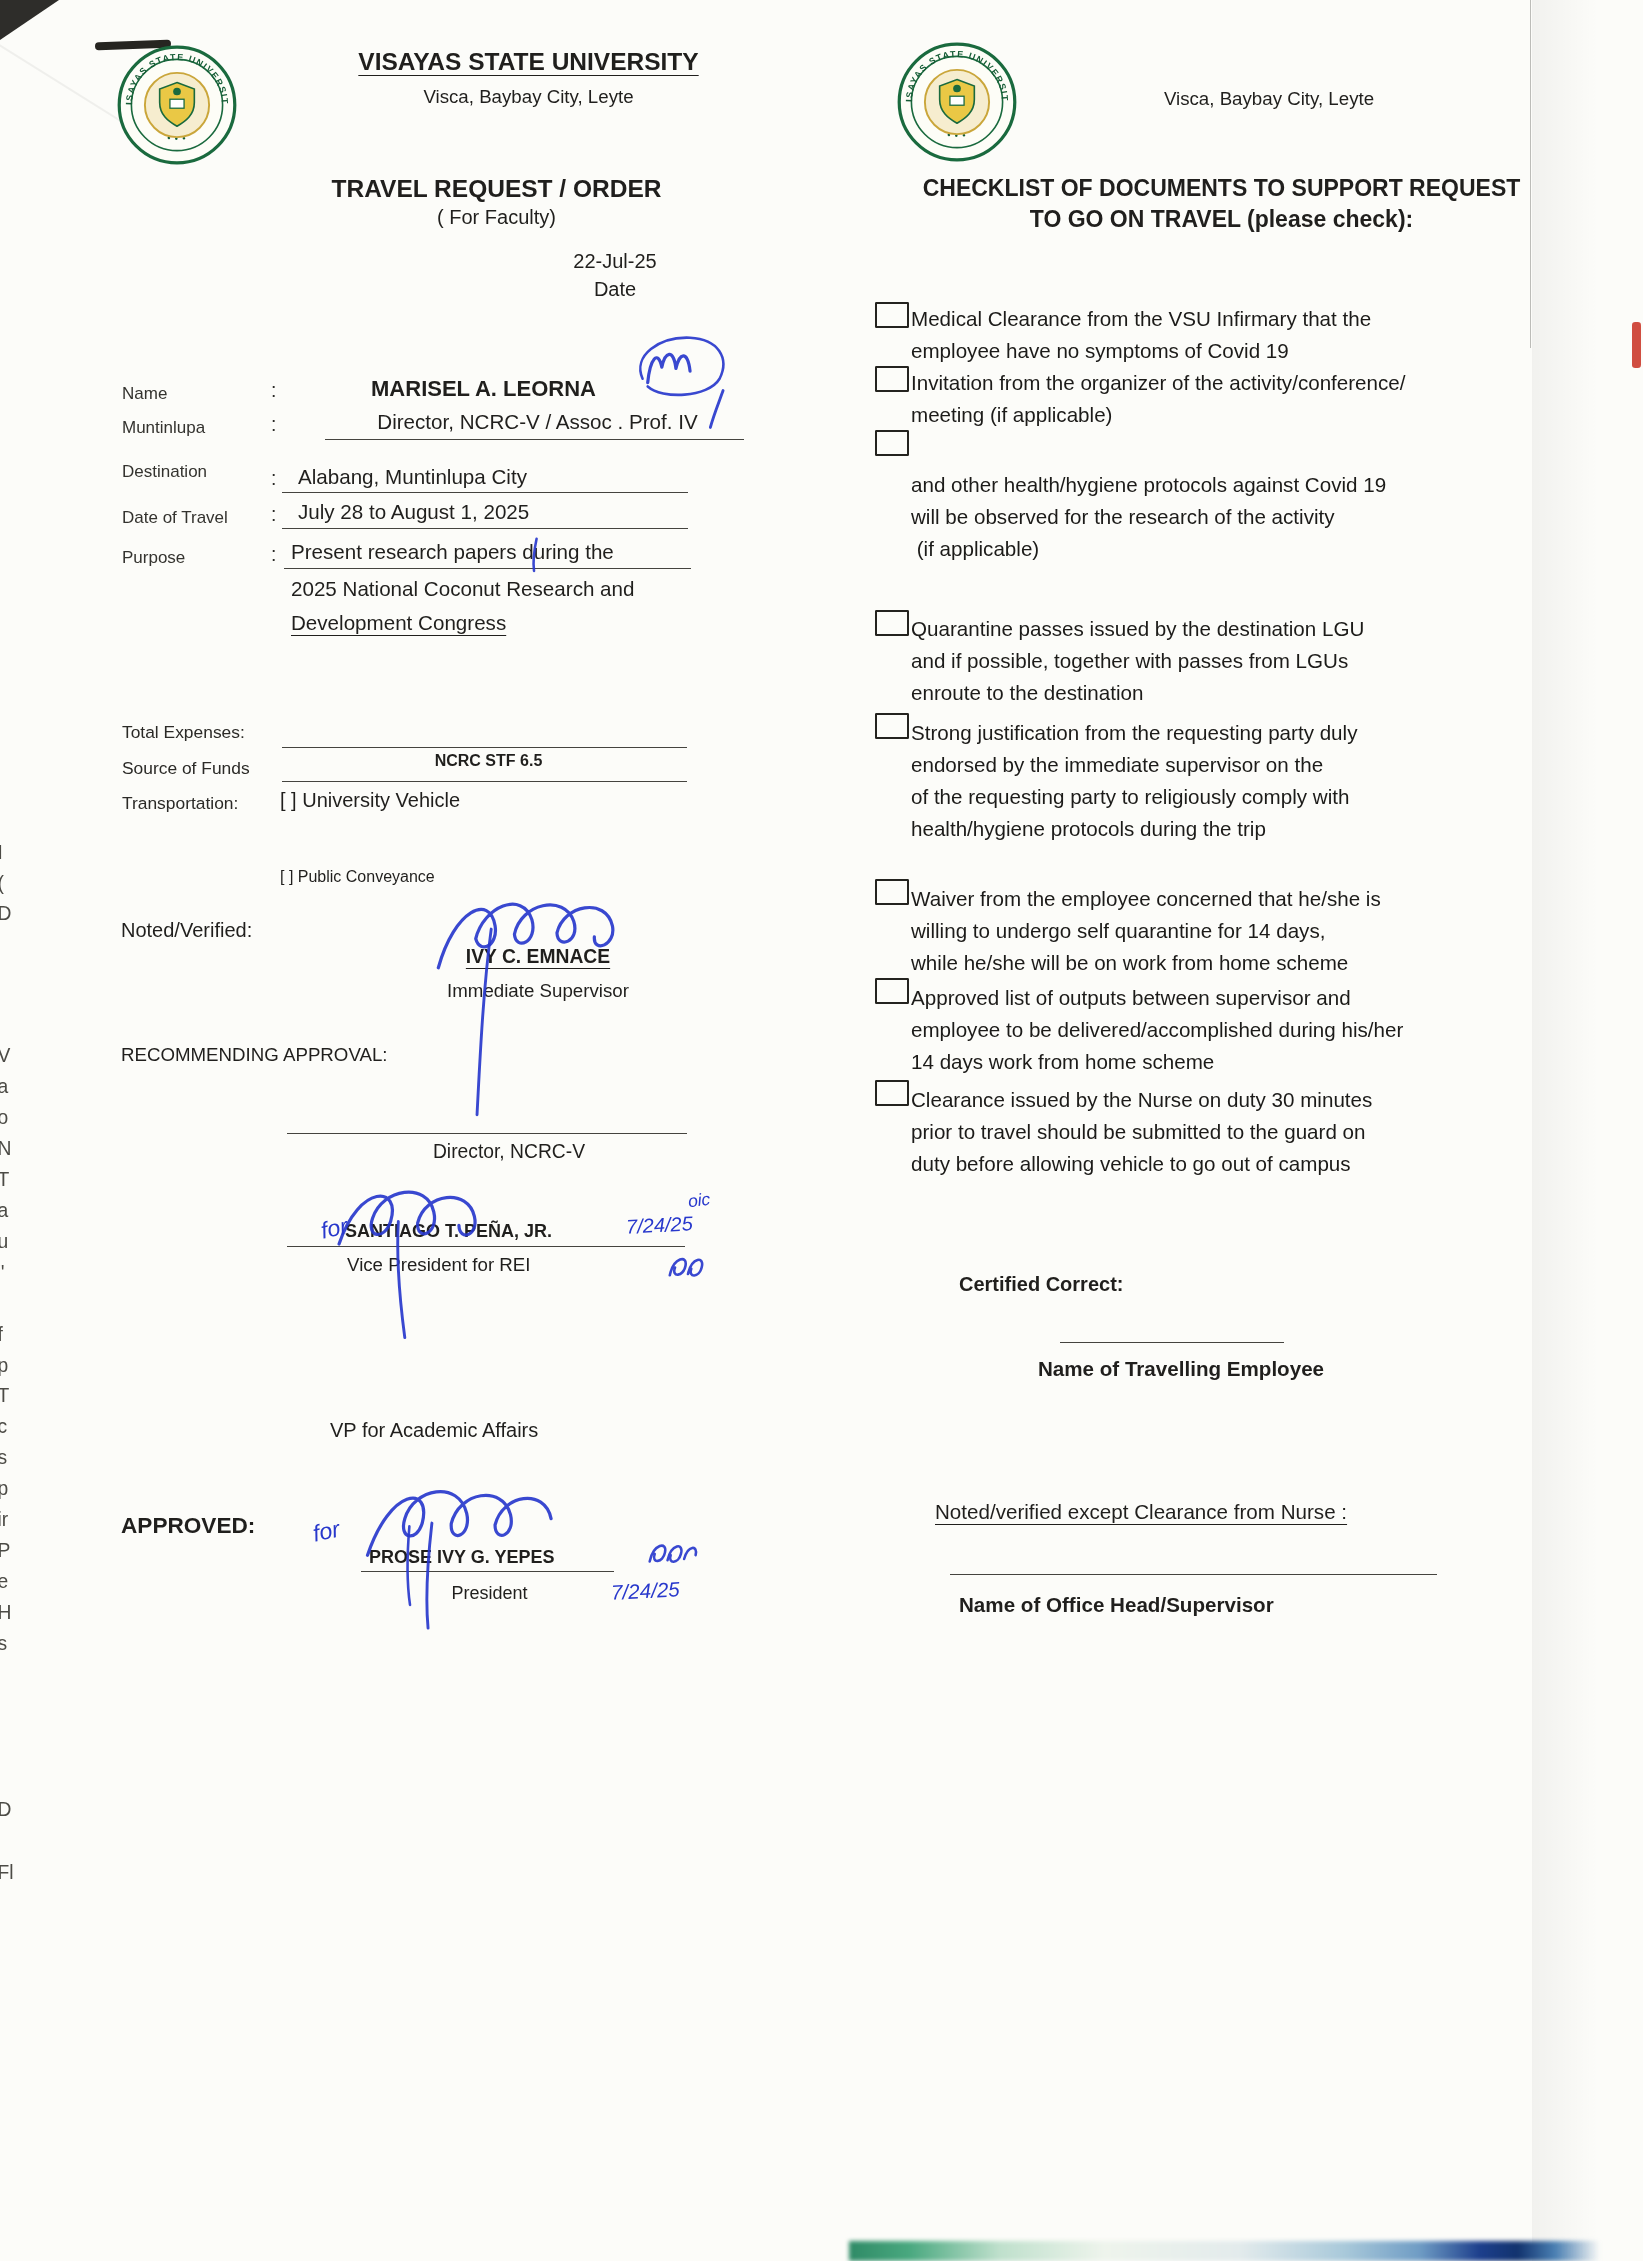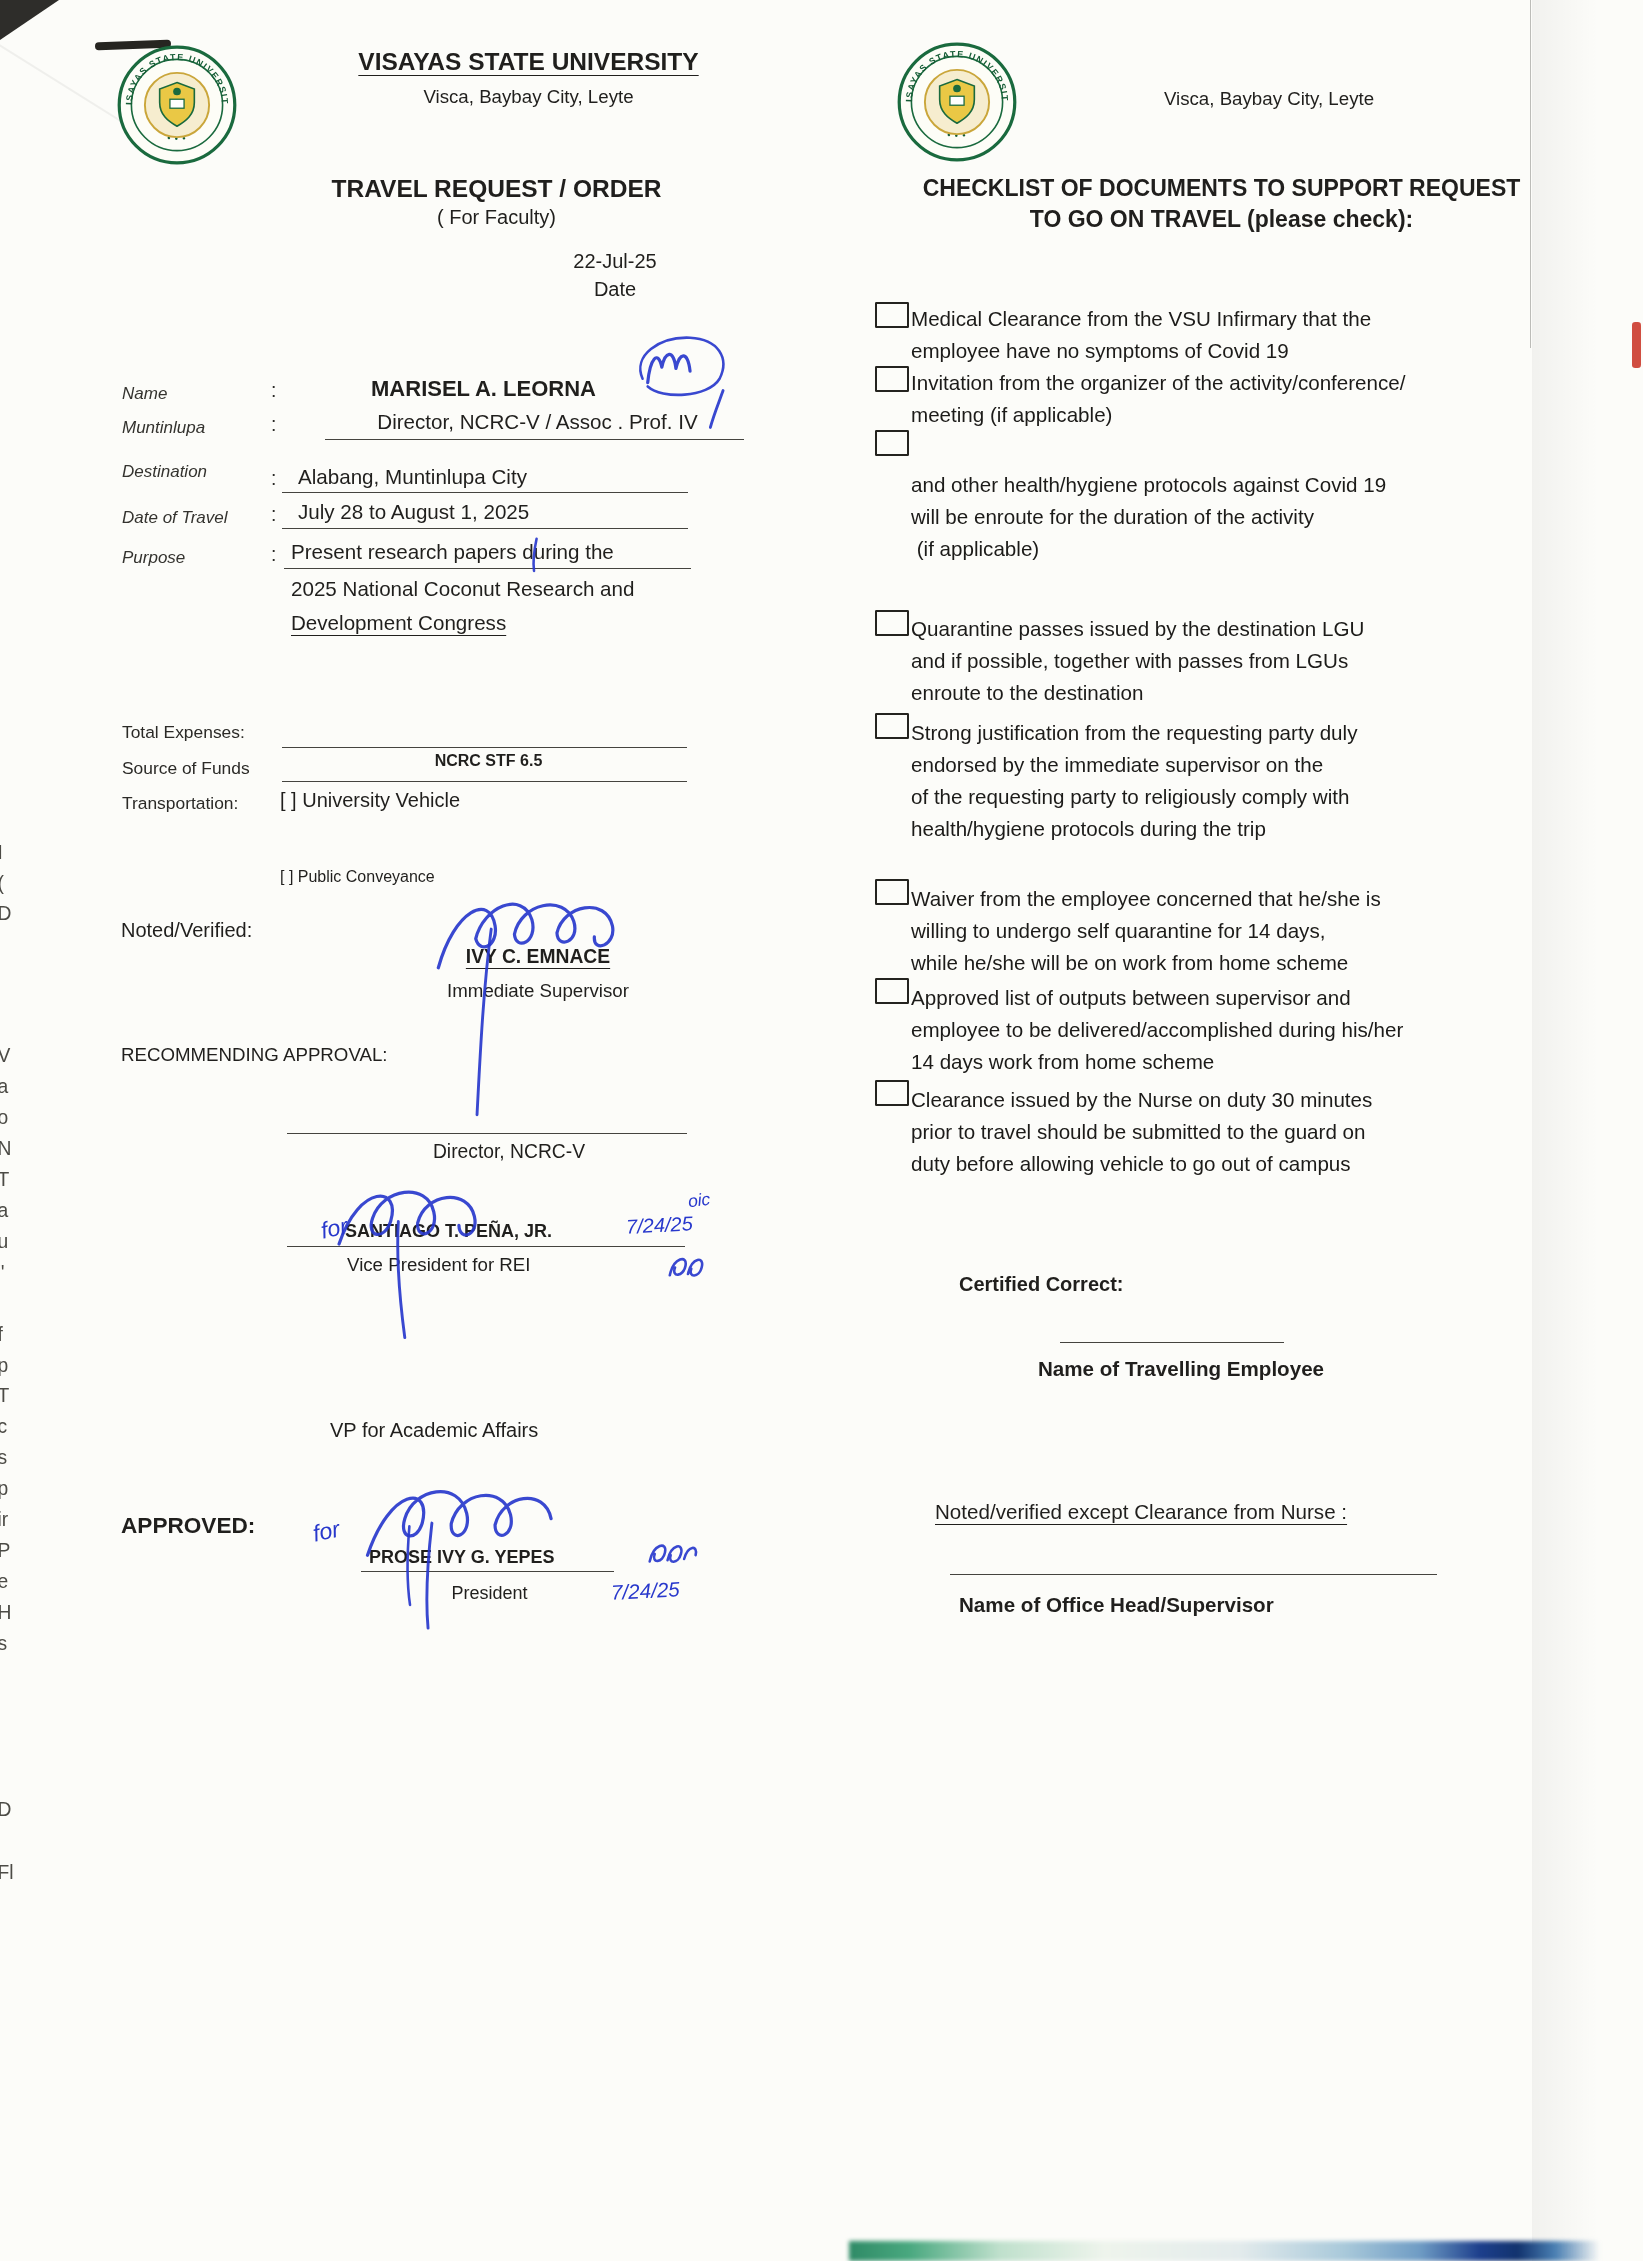--- a/index.html
+++ b/index.html
@@ -3,21 +3,21 @@
 <meta charset="utf-8">
 <title>Scanned Travel Request / Order</title>
 <style>
   *{margin:0;padding:0;box-sizing:border-box;}
   html,body{background:#e9e8e4;}
   body{font-family:"Liberation Sans", sans-serif;color:#201f1d;}
   .page{position:relative;width:1643px;height:2261px;background:#fcfcf9;overflow:hidden;}
   .abs{position:absolute;}
   .ctr{text-align:center;}
   .b{font-weight:bold;}
-  .lbl{font-size:17px;color:#34332f;font-style:italic;}
+  .lbl{font-size:17px;color:#34332f;}
   .lbl2{font-size:17.4px;color:#2b2a27;}
   .val{font-size:20.6px;}
   .colon{font-size:19.3px;color:#2b2a27;}
   .rule{border-bottom:1.6px solid #45443f;height:0;}
   .tdu{text-decoration:underline;text-underline-offset:4.5px;text-decoration-thickness:1.3px;}
   .chk{left:875px;width:34px;height:26px;border:2.6px solid #24231f;border-radius:1.3px;background:transparent;}
   .chk-lines{left:911px;width:644px;font-size:20.6px;line-height:32px;color:#1c1b19;}
   .chk-line{white-space:pre;}
   .hw{font-style:italic;color:var(--ink-blue,#2838cc);}
   .sig path{stroke:var(--ink-blue,#2838cc);fill:none;stroke-linecap:round;stroke-linejoin:round;opacity:.92;}
@@ -212,21 +212,21 @@
 
   <div class="abs chk" style="top:366px"></div>
   <div class="abs chk-lines" style="top:367px">
     <div class="chk-line">Invitation from the organizer of the activity/conference/</div>
     <div class="chk-line">meeting (if applicable)</div>
   </div>
 
   <div class="abs chk" style="top:430px"></div>
   <div class="abs chk-lines" style="top:469px">
     <div class="chk-line">and other health/hygiene protocols against Covid 19</div>
-    <div class="chk-line">will be enroute for the duration of the activity</div>
+    <div class="chk-line">will be observed for the research of the activity</div>
     <div class="chk-line"> (if applicable)</div>
   </div>
 
   <div class="abs chk" style="top:610px"></div>
   <div class="abs chk-lines" style="top:613px">
     <div class="chk-line">Quarantine passes issued by the destination LGU</div>
     <div class="chk-line">and if possible, together with passes from LGUs</div>
     <div class="chk-line">enroute to the destination</div>
   </div>
 

